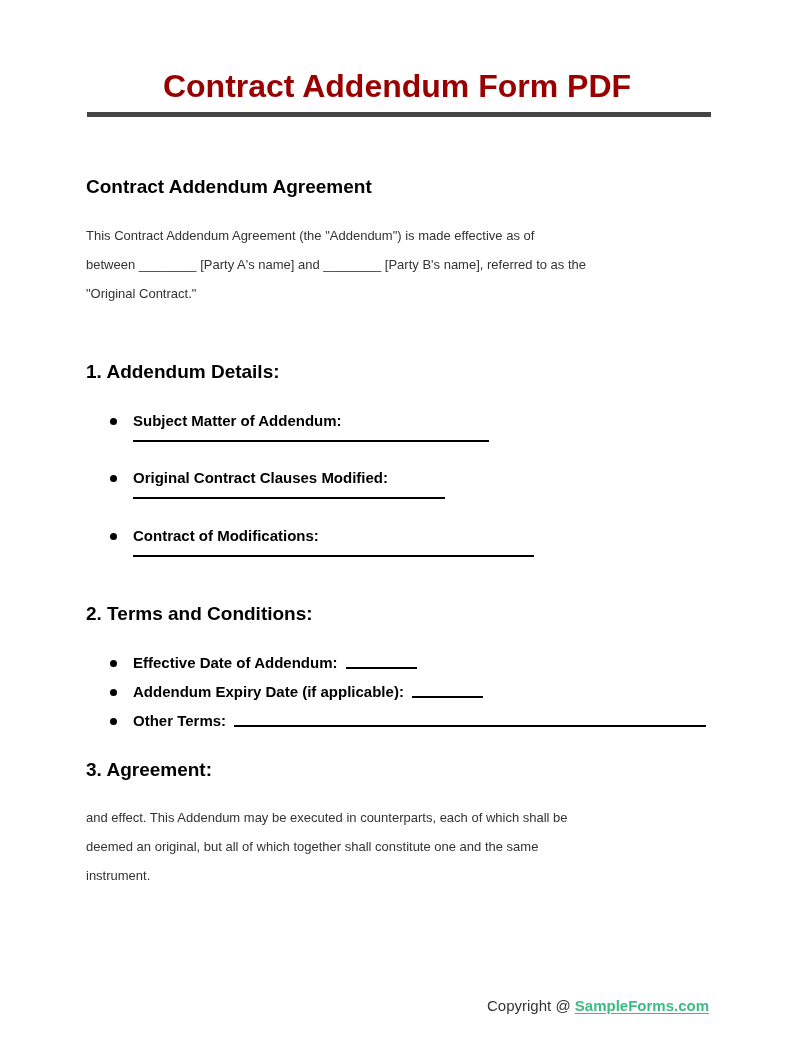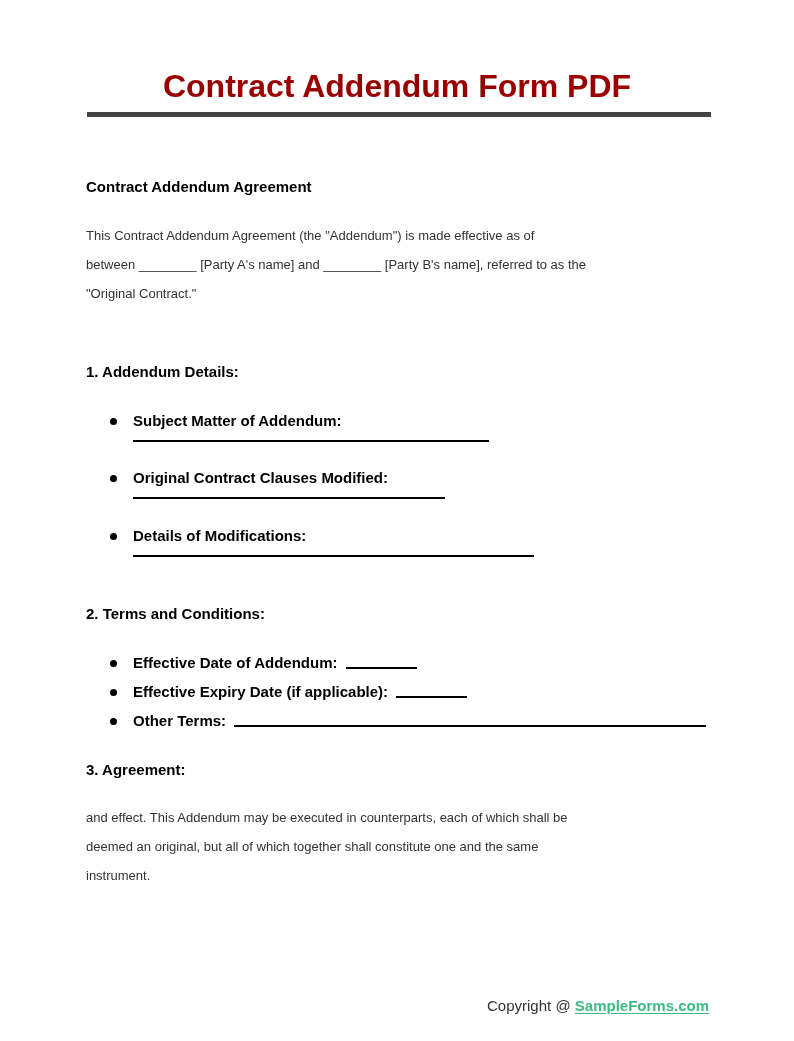--- a/index.html
+++ b/index.html
@@ -37,21 +37,21 @@
     }
     .content {
       position: absolute;
       left: 86px;
       width: 630px;
       top: 0;
     }
     .heading {
       position: absolute;
       left: 0;
-      font-size: 15px;
+      font-size: 19px;
       font-weight: bold;
       line-height: 20px;
       white-space: nowrap;
     }
     .para {
       position: absolute;
       left: 0;
       width: 630px;
       font-size: 13px;
       line-height: 29px;
@@ -140,38 +140,38 @@
   </div>
 
   <div class="bullet-item" style="top:468px;">
     <span class="dot"></span>
     <span class="text">Original Contract Clauses Modified:</span>
     <span class="blank" style="width:312px;"></span>
   </div>
 
   <div class="bullet-item" style="top:526px;">
     <span class="dot"></span>
-    <span class="text">Details of Modifications:</span>
+    <span class="text">Contract of Modifications:</span>
     <span class="blank" style="width:401px;"></span>
   </div>
 
   <div class="heading" style="top:604px;">2. Terms and Conditions:</div>
 
   <div class="bullet-item" style="top:653px;">
     <span class="dot"></span>
     <span class="text">
       <span>Effective Date of Addendum:</span>
       <span class="inline-blank" style="width:71px;"></span>
     </span>
   </div>
 
   <div class="bullet-item" style="top:682px;">
     <span class="dot"></span>
     <span class="text">
-      <span>Effective Expiry Date (if applicable):</span>
+      <span>Addendum Expiry Date (if applicable):</span>
       <span class="inline-blank" style="width:71px;"></span>
     </span>
   </div>
 
   <div class="bullet-item" style="top:711px;">
     <span class="dot"></span>
     <span class="text">
       <span>Other Terms:</span>
       <span class="inline-blank" style="width:472px;"></span>
     </span>

